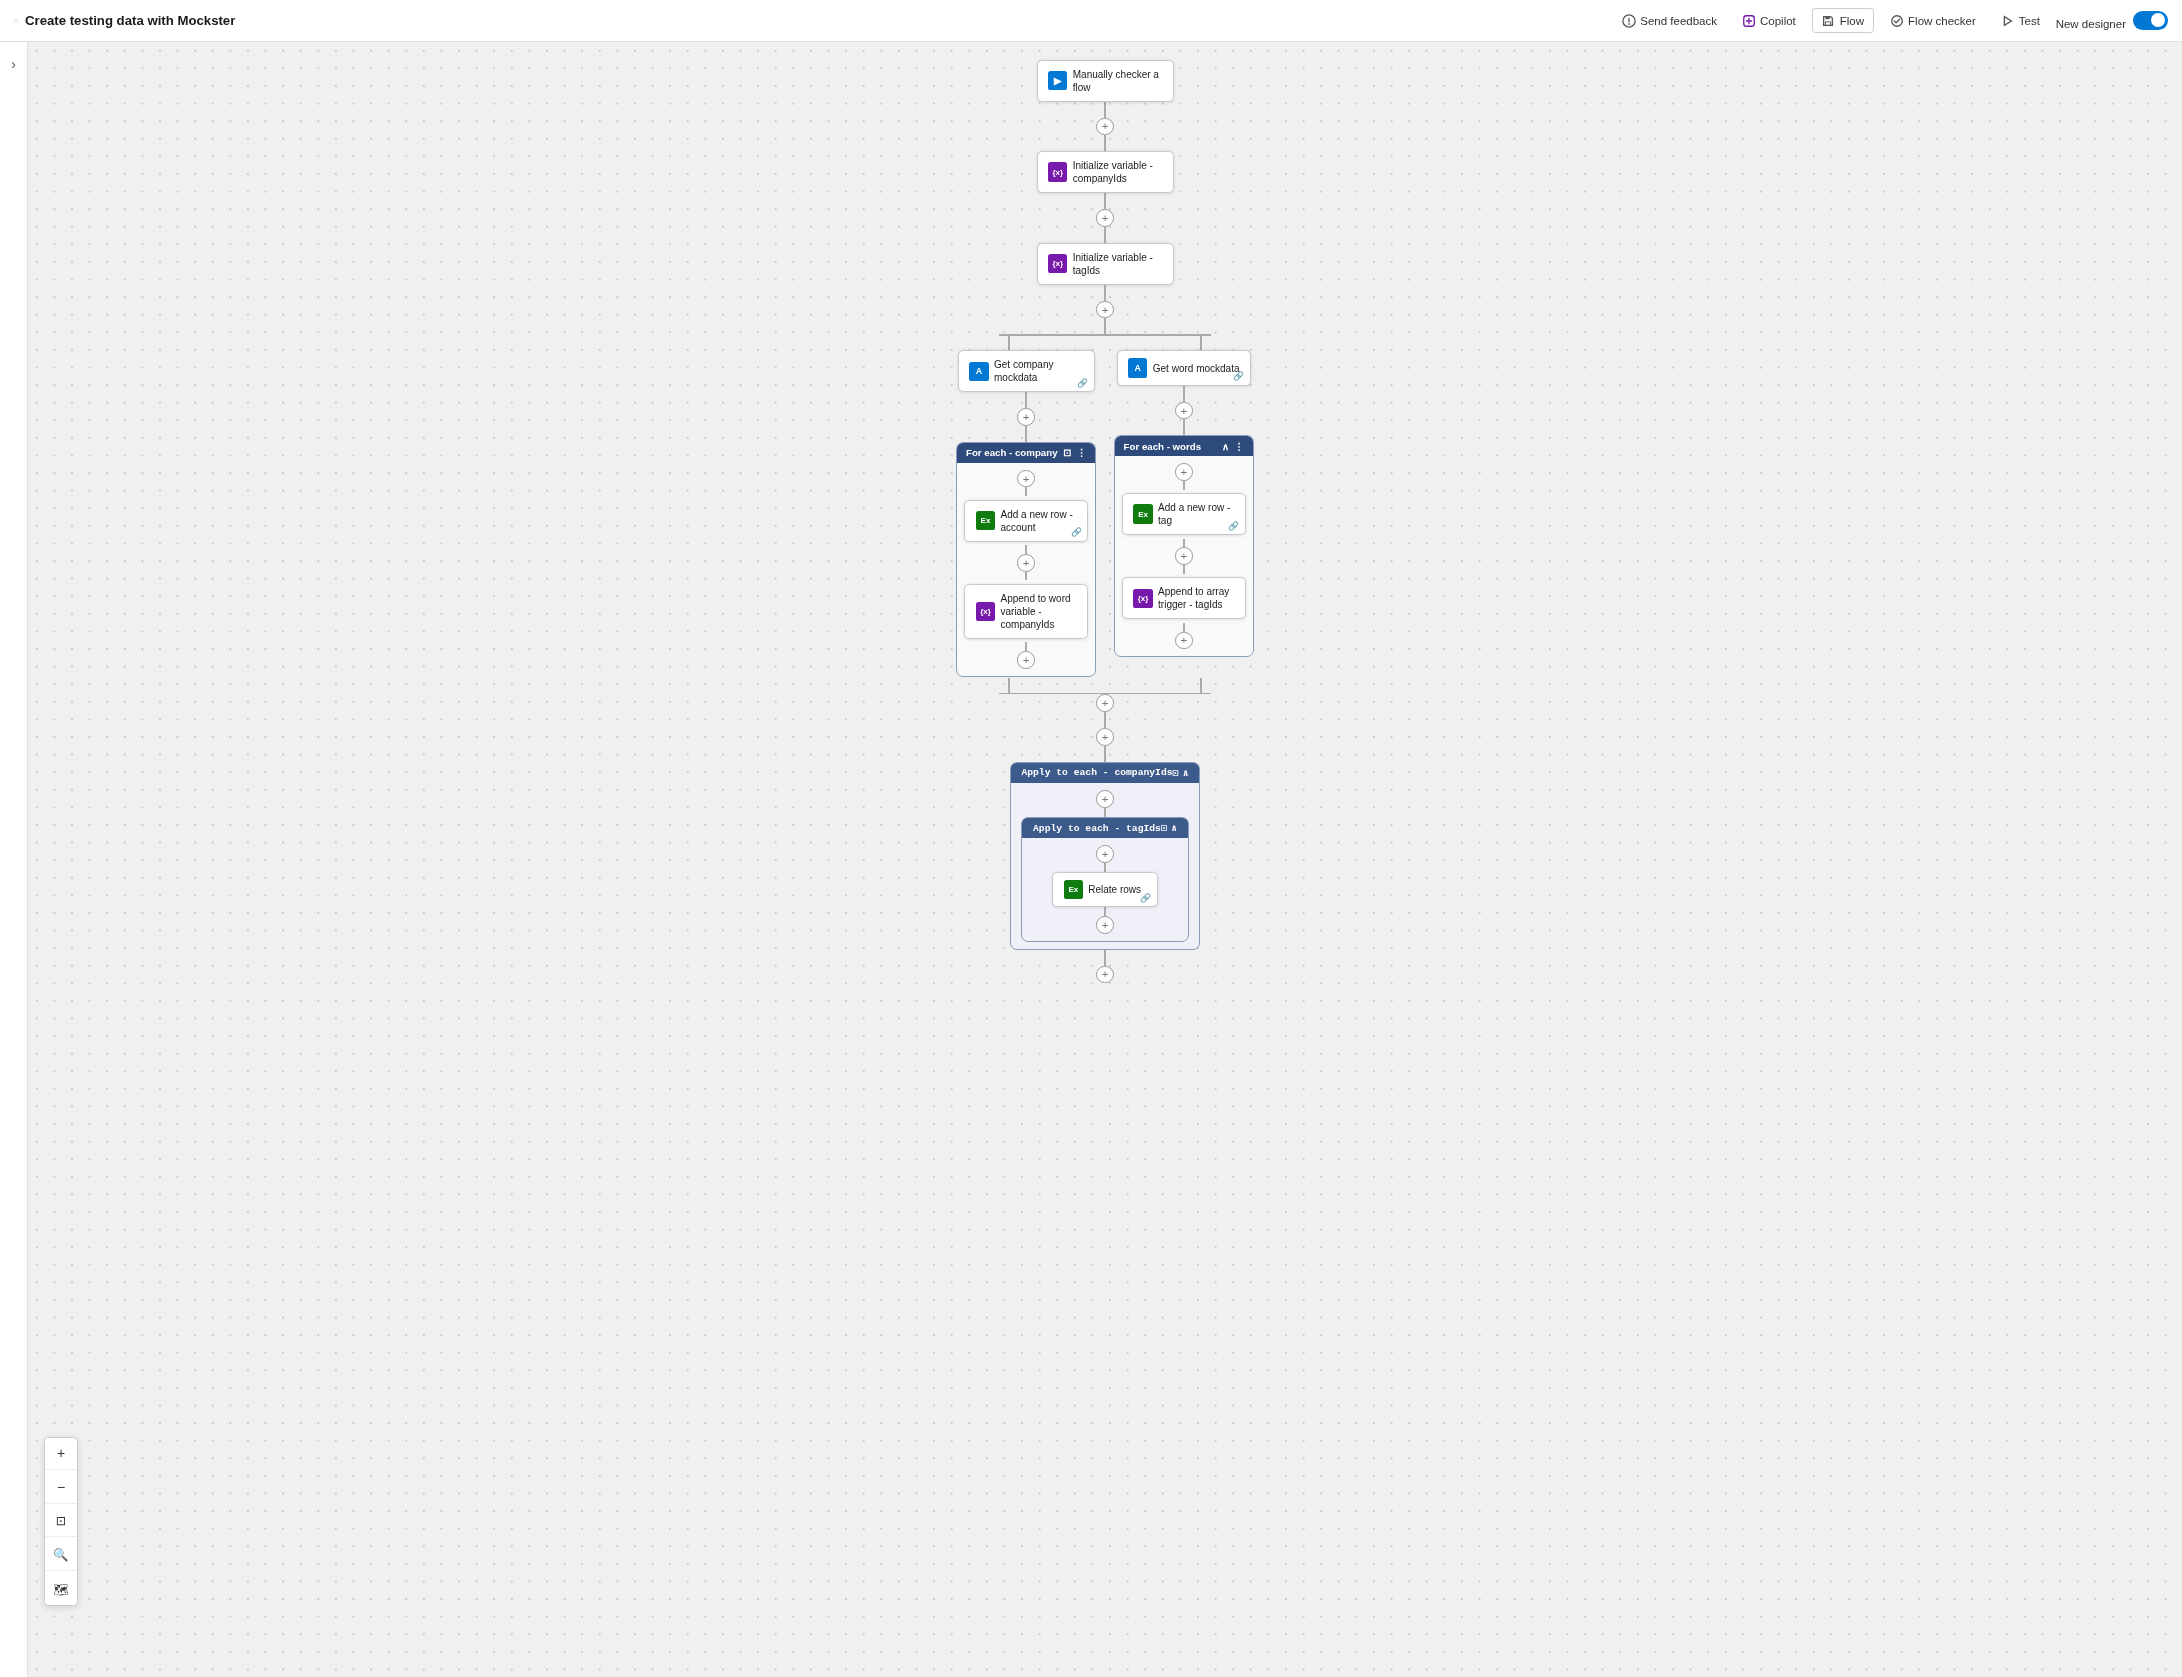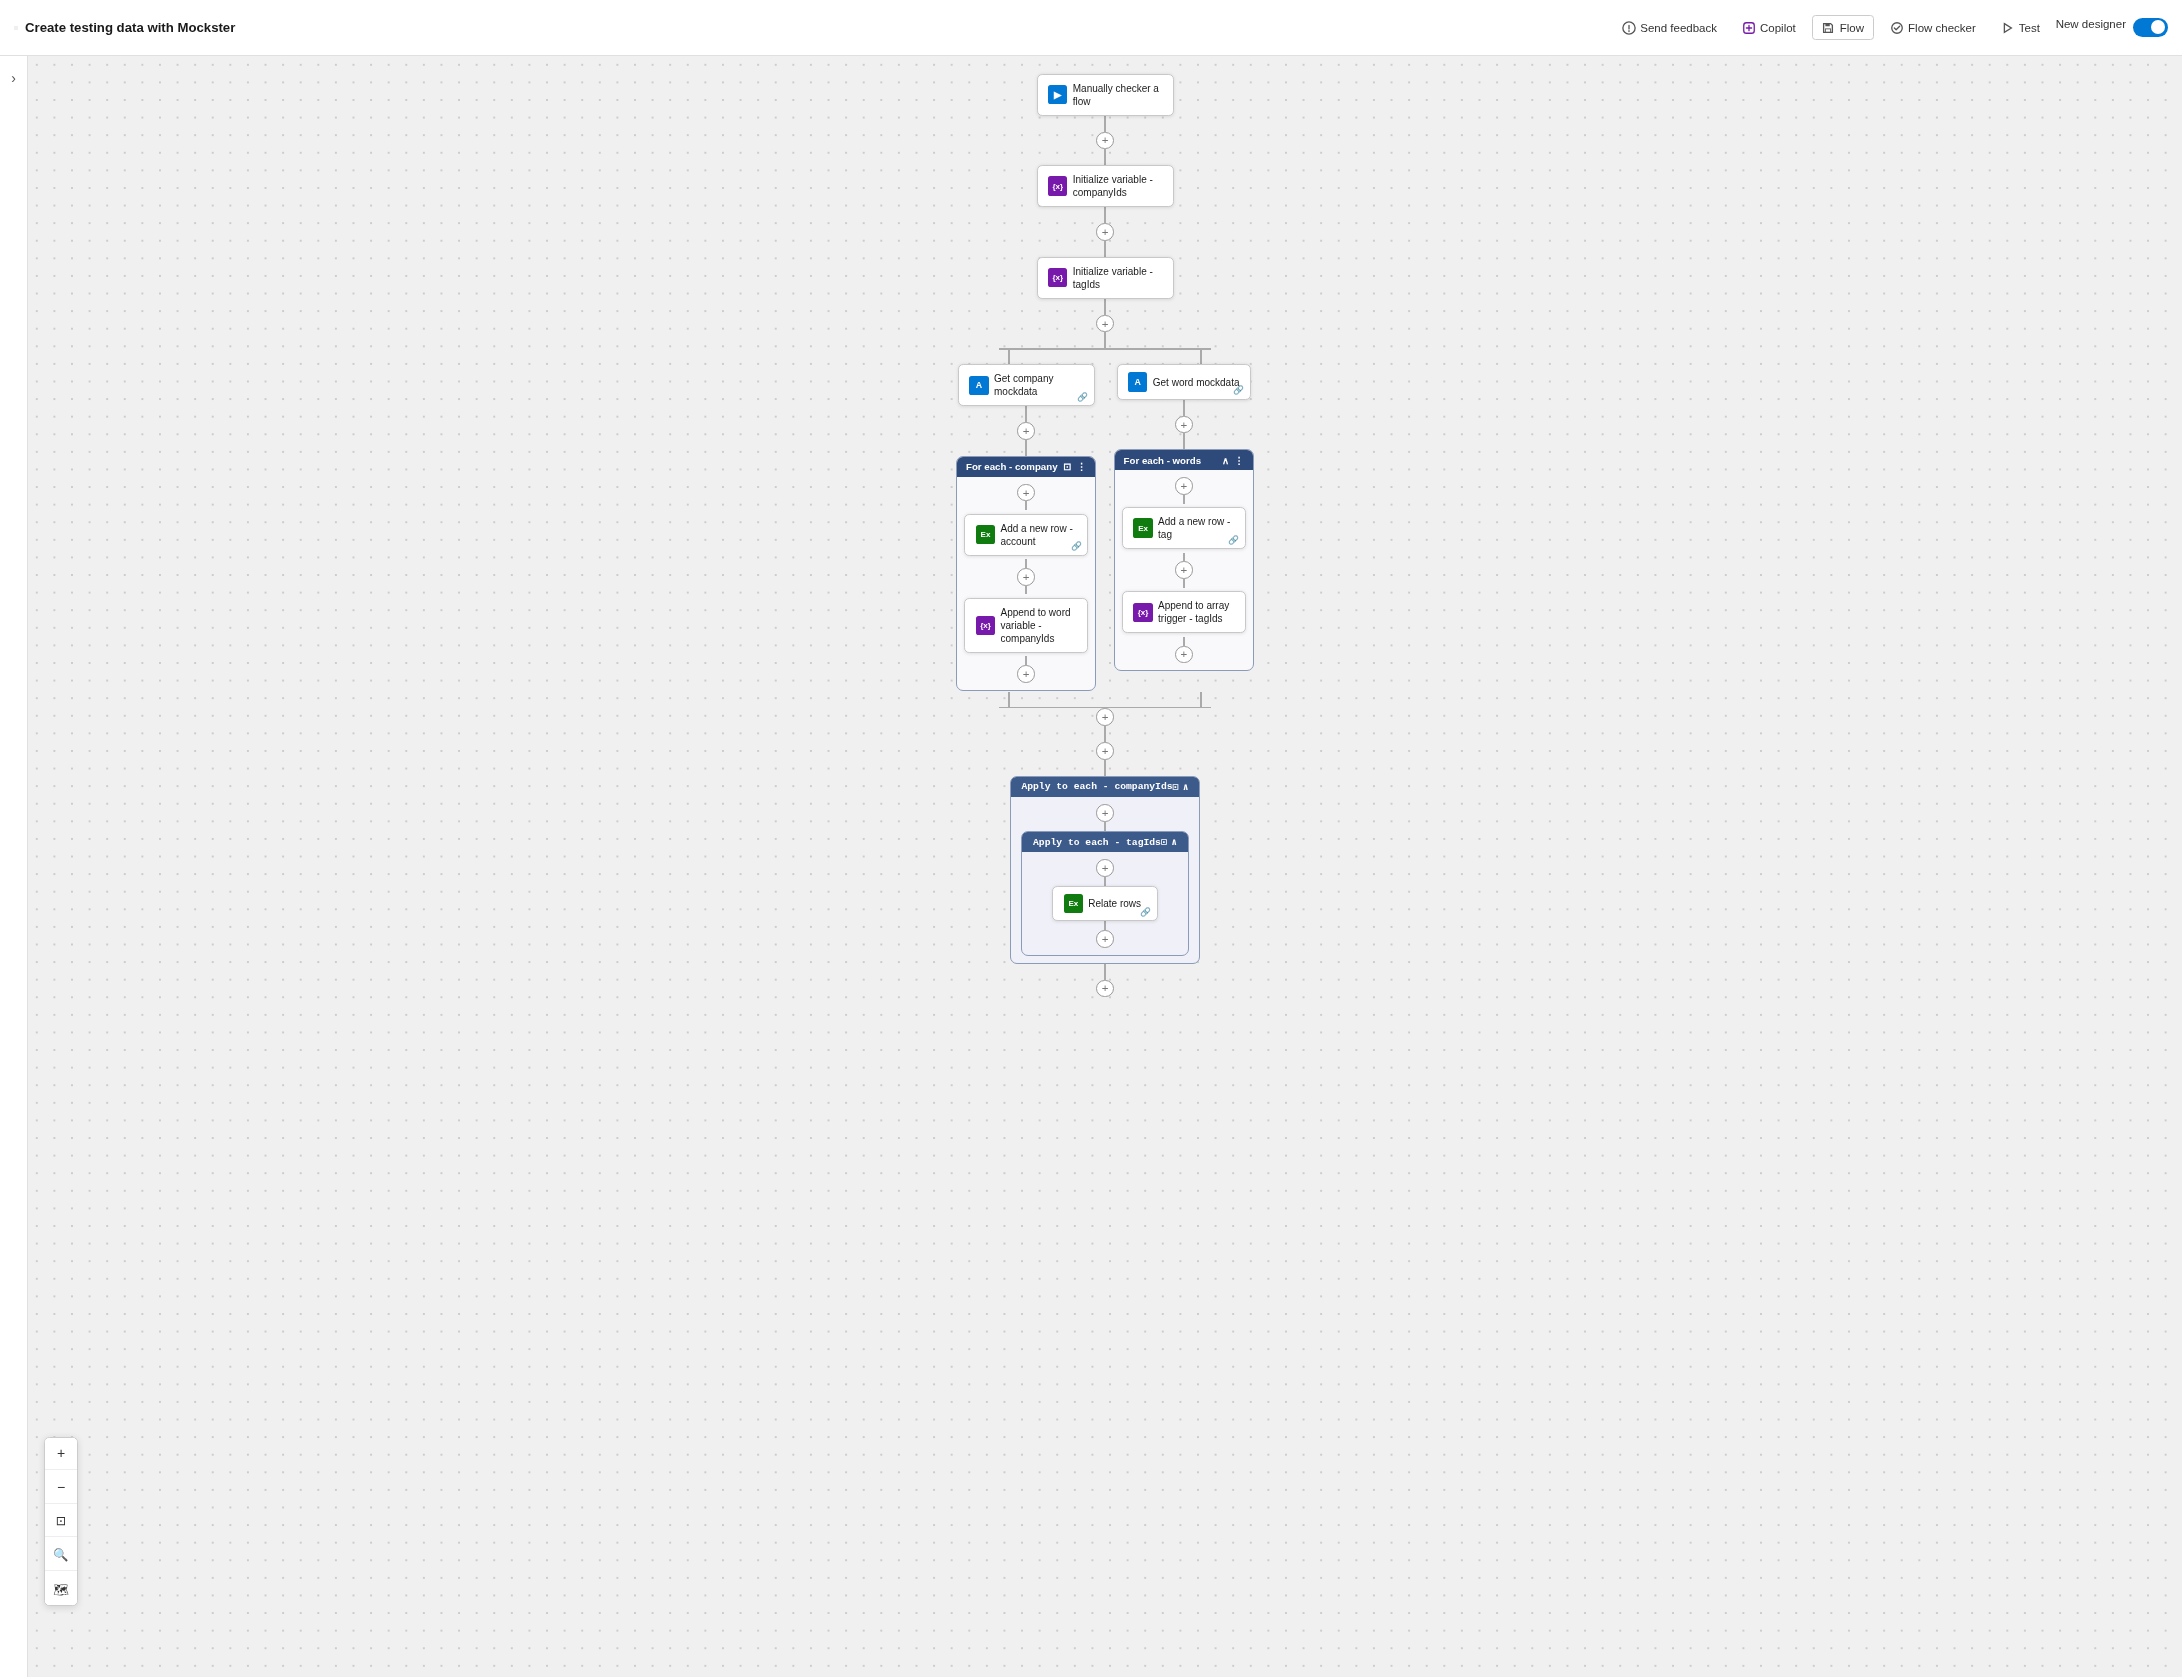--- a/index.html
+++ b/index.html
@@ -2,32 +2,32 @@
 <html style="font-size:14px"><head>
   <meta charset="utf-8">
   <style>
     * { box-sizing: border-box; margin: 0; padding: 0; }
     body { font-family: 'Segoe UI', Arial, sans-serif; background: #f5f5f5; overflow: hidden; height: 100vh; display: flex; flex-direction: column; }
 
     
     .header {
       display: flex; align-items: center; background: #fff;
       border-bottom: 0.9px solid #e0e0e0; padding: 0 14px;
-      height: 56px; flex-shrink: 0; gap: 7px;
+      height: 42px; flex-shrink: 0; gap: 7px;
     }
     .header-back { color: #0078d4; cursor: pointer; font-size: 16px; display: flex; align-items: center; }
     .header-title { font-size: 13.2px; font-weight: 600; color: #1a1a1a; margin-right: auto; }
     .header-btn {
       display: flex; align-items: center; gap: 4.4px;
       padding: 4.4px 8.8px; border: none; background: transparent;
       cursor: pointer; font-size: 11.5px; color: #333; border-radius: 3.5px; text-align: right;
     }
     .header-btn svg { width: 14px; height: 14px; }
     .save-btn { border: 0.9px solid #ccc; background: #fff; }
-    .new-designer { display: flex; align-items: flex-start; gap: 7px; font-size: 11.5px; color: #333; }
+    .new-designer { display: flex; align-items: flex-end; gap: 7px; font-size: 11.5px; color: #333; }
     .toggle {
       width: 35px; height: 19.4px; background: #0078d4; border-radius: 9.7px;
       position: relative; cursor: pointer;
     }
     .toggle::after {
       content: ''; position: absolute; right: 2.6px; top: 2.6px;
       width: 14px; height: 14px; background: #fff; border-radius: 50%;
     }
 
     

